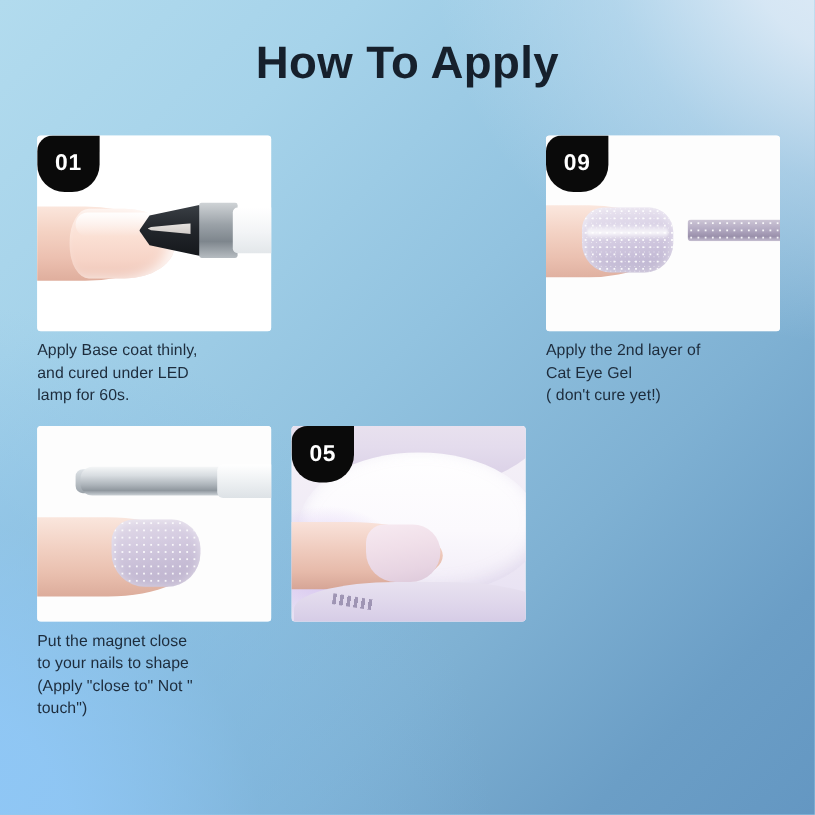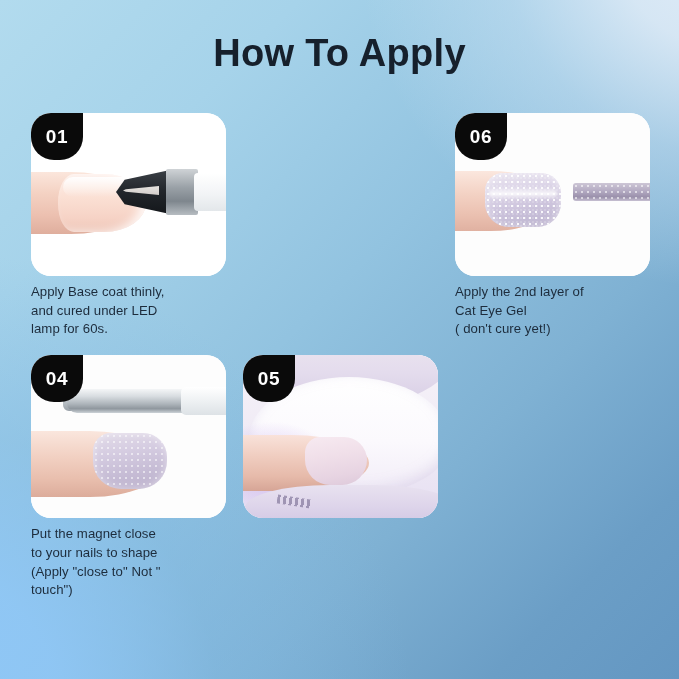--- a/index.html
+++ b/index.html
@@ -58,21 +58,21 @@
   }
   .step.row2 {
     margin-top: 16px;
   }
 
   .card {
     position: relative;
     width: 195px;
     height: 163px;
     background: #ffffff;
-    border-radius: 20px;
+    border-radius: 3px;
     overflow: hidden;
   }
 
   .badge {
     position: absolute;
     top: 0;
     left: 0;
     width: 52px;
     height: 47px;
     background: #0a0a0a;
@@ -373,39 +373,38 @@
     <div class="step">
       <div class="card">
         <div class="photo">
           <div class="s3-bg"></div>
           <div class="finger s3-finger"></div>
           <div class="nail s3-nail"></div>
           <div class="s3-shimmer"></div>
           <div class="s3-band"></div>
           <div class="s3-brush"></div>
         </div>
-        <div class="badge">06</div>
+        <div class="badge">09</div>
       </div>
       <div class="caption">Apply the 2nd layer of
 Cat Eye Gel
 ( don't cure yet!)</div>
     </div>
 
     <div class="step row2">
       <div class="card">
         <div class="photo">
           <div class="s4-bg"></div>
           <div class="s4-magnet-tip"></div>
           <div class="s4-magnet"></div>
           <div class="s4-magnet-cap"></div>
           <div class="finger s4-finger"></div>
           <div class="nail s4-nail"></div>
           <div class="s4-nail-shim"></div>
         </div>
-        <div class="badge">04</div>
       </div>
       <div class="caption">Put the magnet close
 to your nails to shape
 (Apply "close to" Not "
 touch")</div>
     </div>
 
     <div class="step row2">
       <div class="card">
         <div class="photo">

